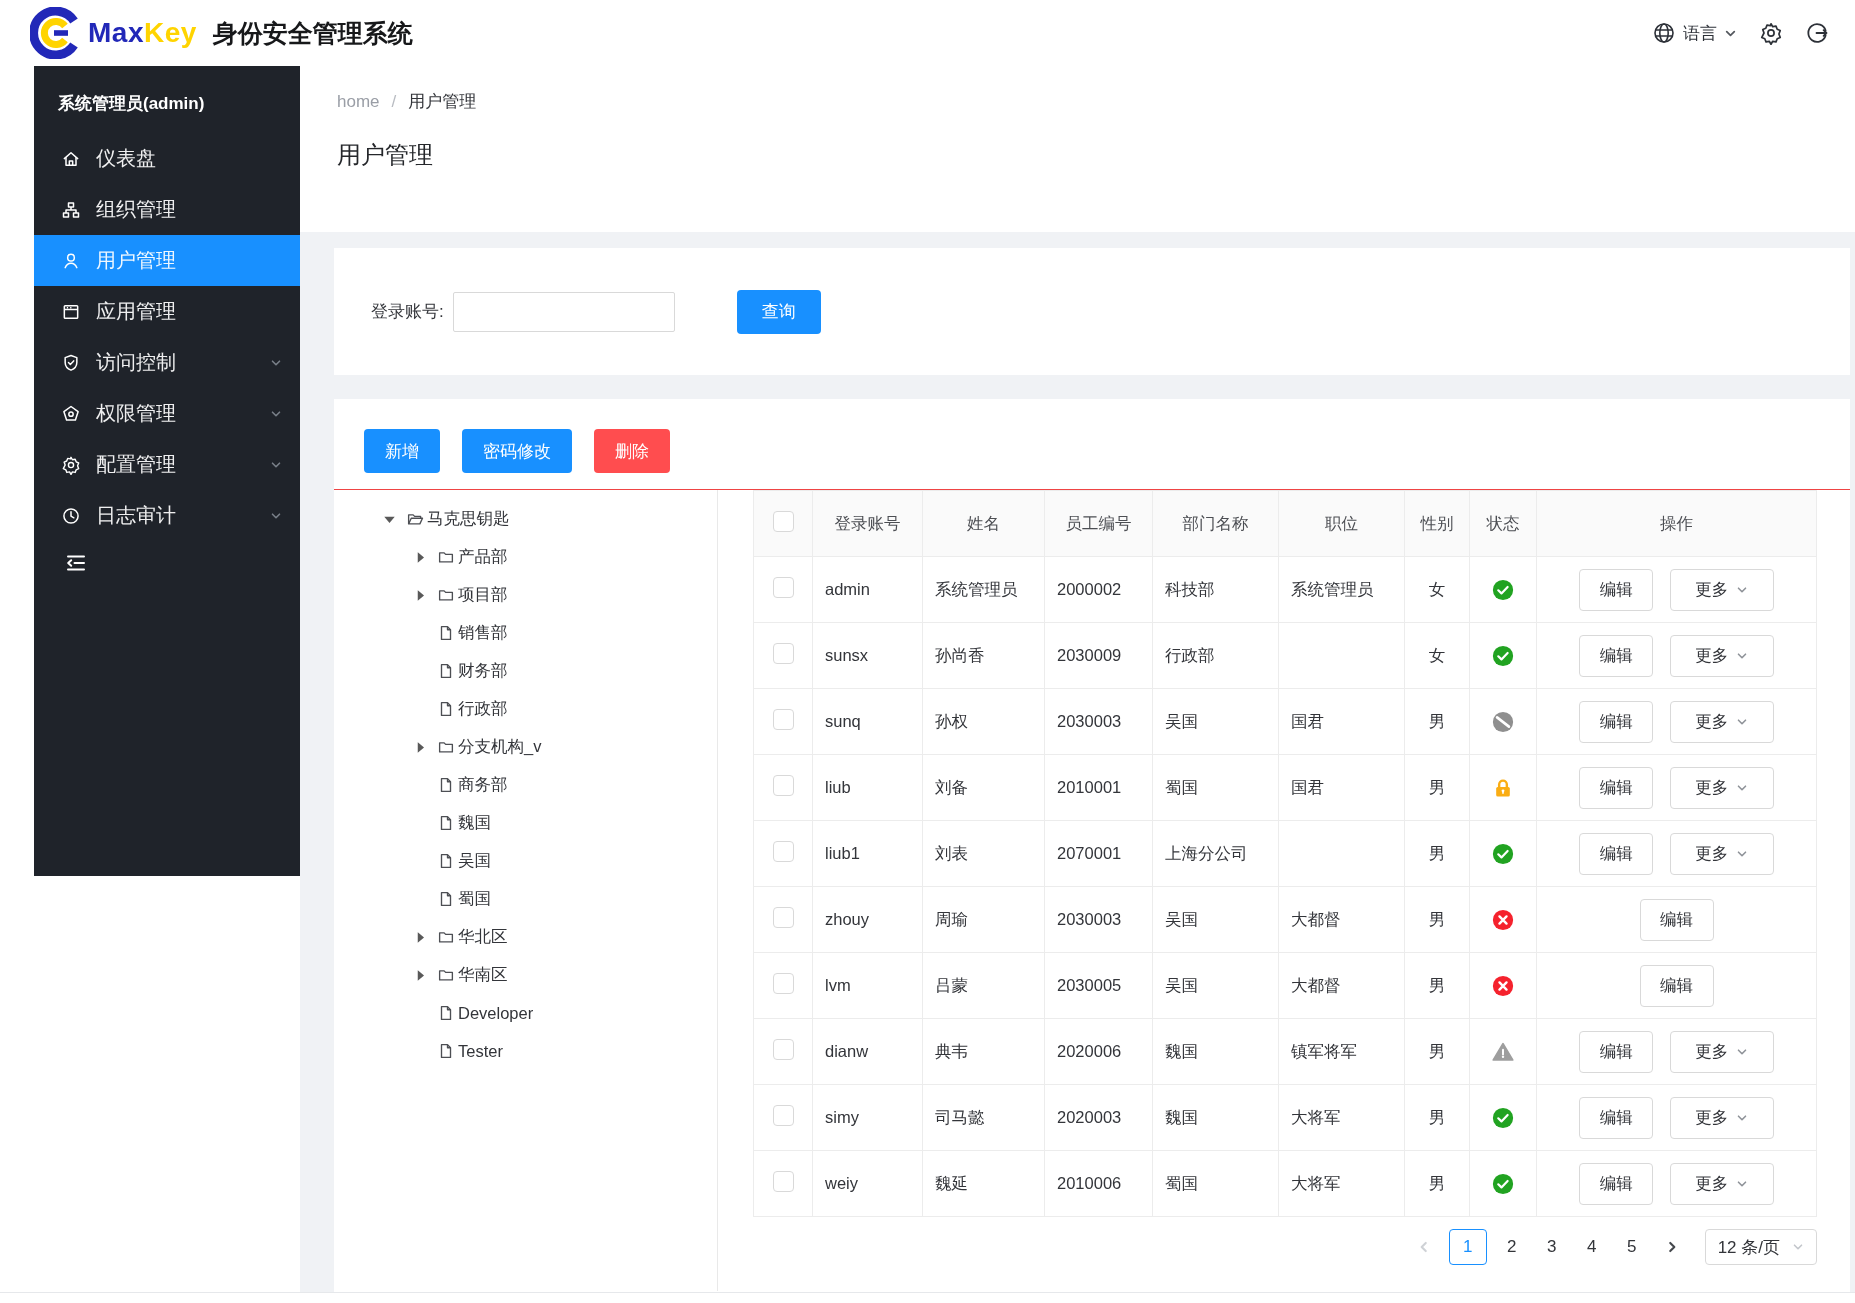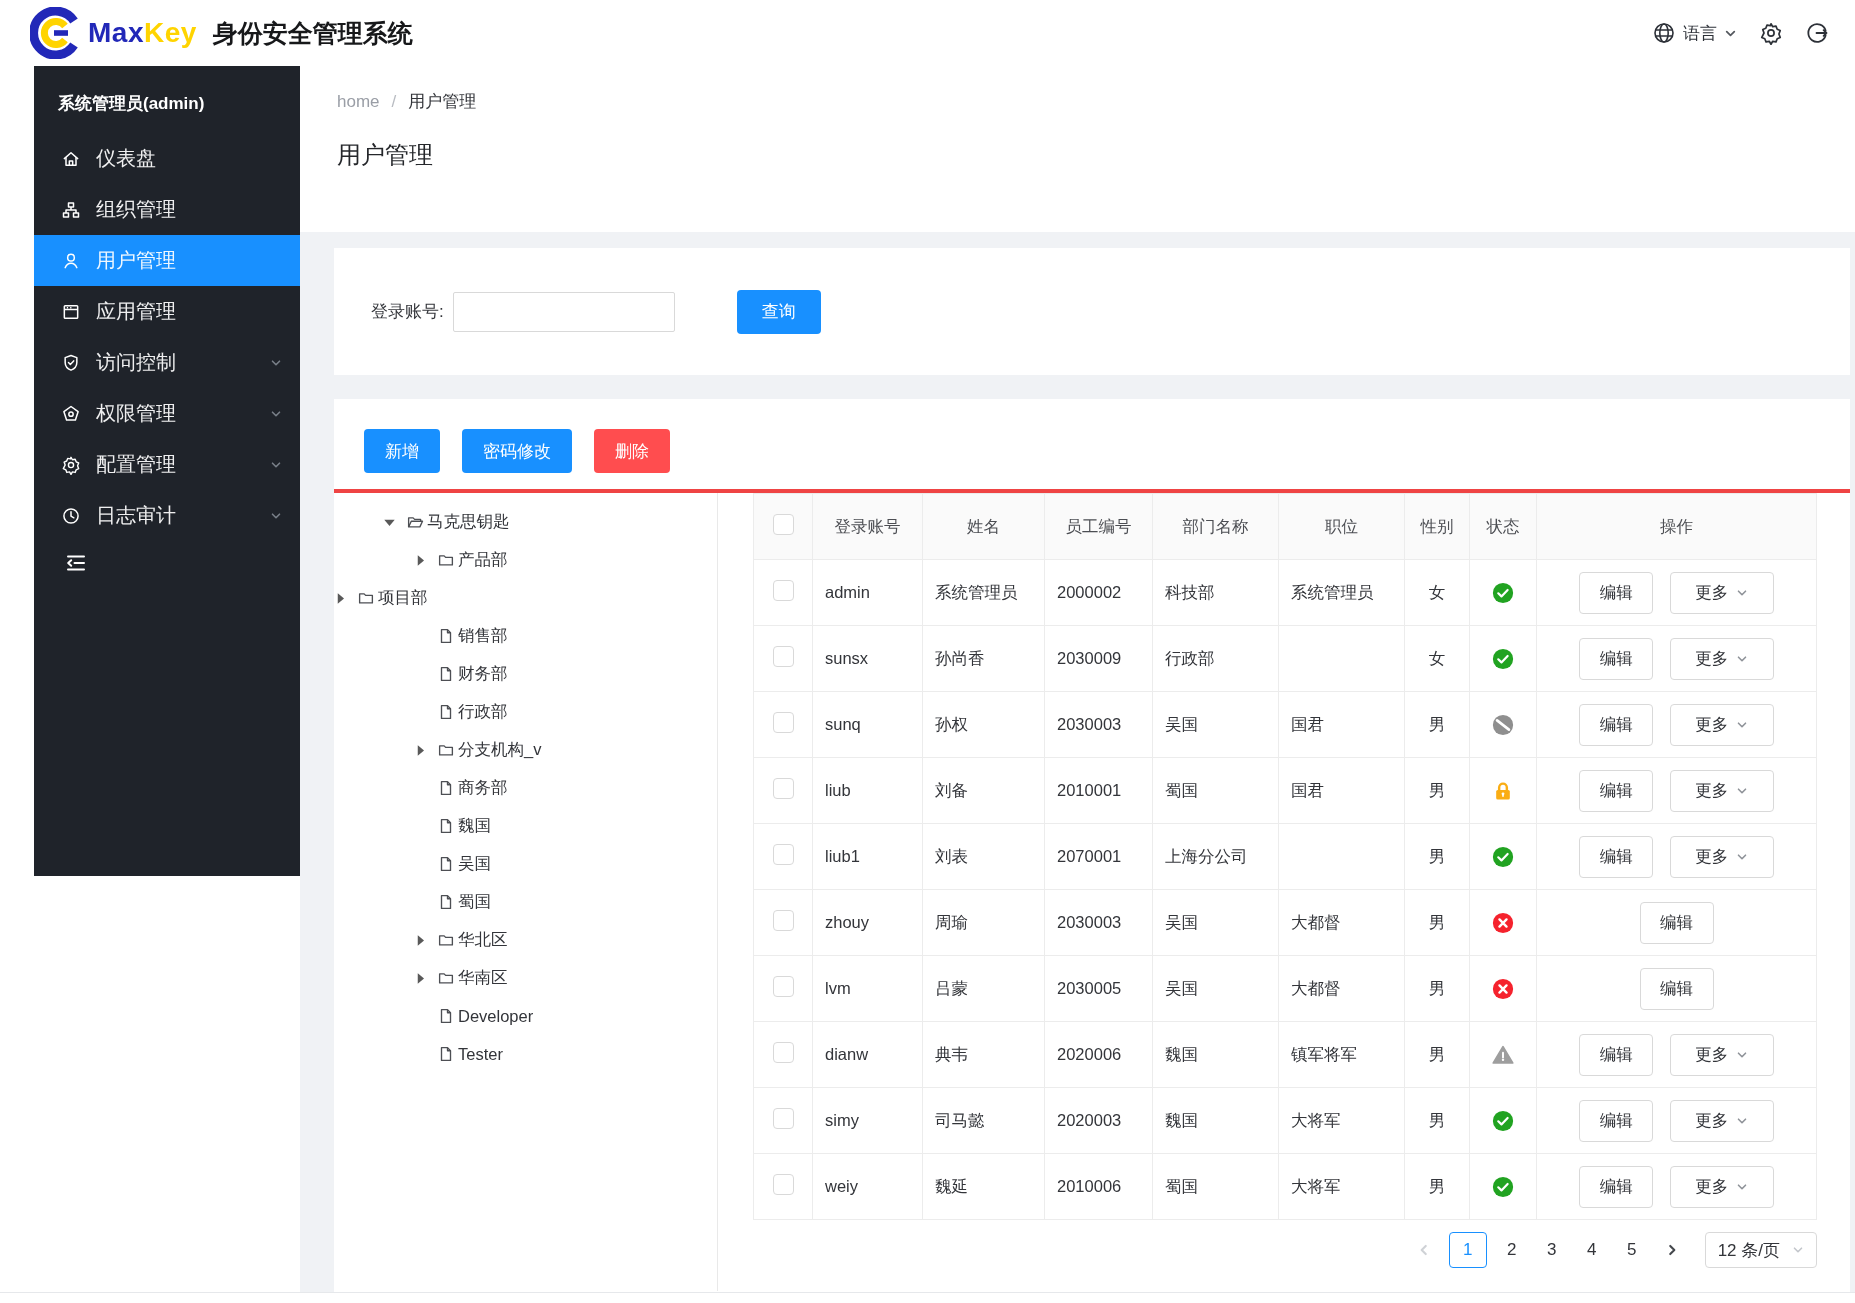--- a/index.html
+++ b/index.html
@@ -57,21 +57,21 @@
   .btn { border:none; border-radius:4px; color:#fff; font-size:17px; cursor:pointer; display:inline-flex; align-items:center; justify-content:center; font-family:inherit; }
   .btn-primary { background:#1890ff; }
   .btn-danger { background:#ff4d4f; }
   .search-btn { width:84px; height:44px; margin-left:62px; }
 
   
   .content-card { margin-top:24px; height:893px; padding-top:30px; position:relative; }
   .toolbar { display:flex; gap:22px; padding:0 30px; }
   .tb-btn { height:44px; padding:9px 21px; }
 
-  .region { margin-top:16px; border-top:4px solid #ef4444; display:flex; height:802px; }
+  .region { margin-top:16px; border-top:1px solid #ef4444; display:flex; height:802px; }
   .tree-panel { width:384px; flex:0 0 384px; border-right:1px solid #e9e9e9; padding-top:10px; }
   .tree-node { height:38px; display:flex; align-items:center; font-size:16.5px; color:#33353a; cursor:pointer; }
   .tree-caret { width:13px; height:13px; display:inline-flex; color:#595959; margin-right:10px; flex:0 0 13px; cursor:pointer; }
   .tree-caret svg { width:100%; height:100%; }
   .tree-caret.empty { visibility:hidden; }
   .tree-ico { width:18px; height:18px; display:inline-flex; color:#4d4f54; margin-right:3px; flex:0 0 18px; }
   .tree-ico svg { width:100%; height:100%; }
 
   .table-wrap { flex:1; padding:0 33px 0 35px; }
   table.users { border-collapse:collapse; width:1063px; table-layout:fixed; }
@@ -321,21 +321,21 @@
                   </svg>
                 </span>
     <span class="tree-ico">
                   <svg viewBox="0 0 24 24" fill="none" stroke="currentColor" stroke-width="1.8" stroke-linejoin="round">
                     <path d="M3.5 18.5v-12h6l2 2h9v10h-17z"></path>
                   </svg>
                 </span>
     <span class="tree-label">产品部</span>
   </div>
 
-  <div class="tree-node" style="">
+  <div class="tree-node" style="padding-left: 80px;">
     <span class="tree-caret">
                   <svg viewBox="0 0 10 10">
                     <path d="M2.9 1v8l4.8-4z" fill="currentColor"></path>
                   </svg>
                 </span>
     <span class="tree-ico">
                   <svg viewBox="0 0 24 24" fill="none" stroke="currentColor" stroke-width="1.8" stroke-linejoin="round">
                     <path d="M3.5 18.5v-12h6l2 2h9v10h-17z"></path>
                   </svg>
                 </span>

